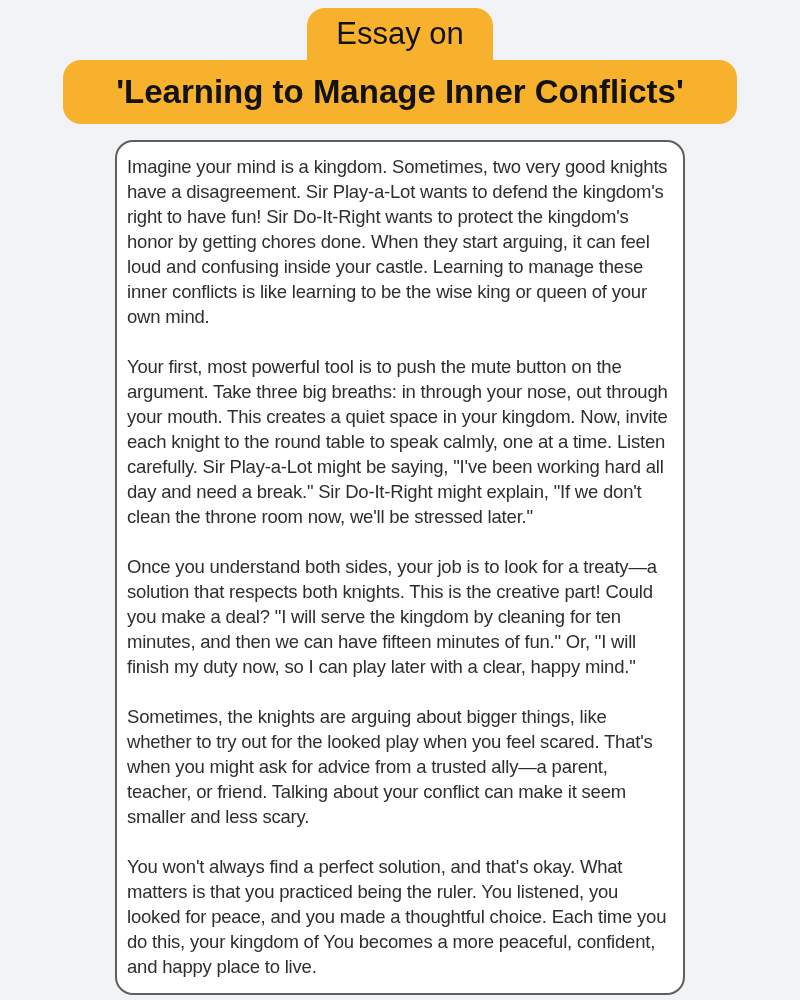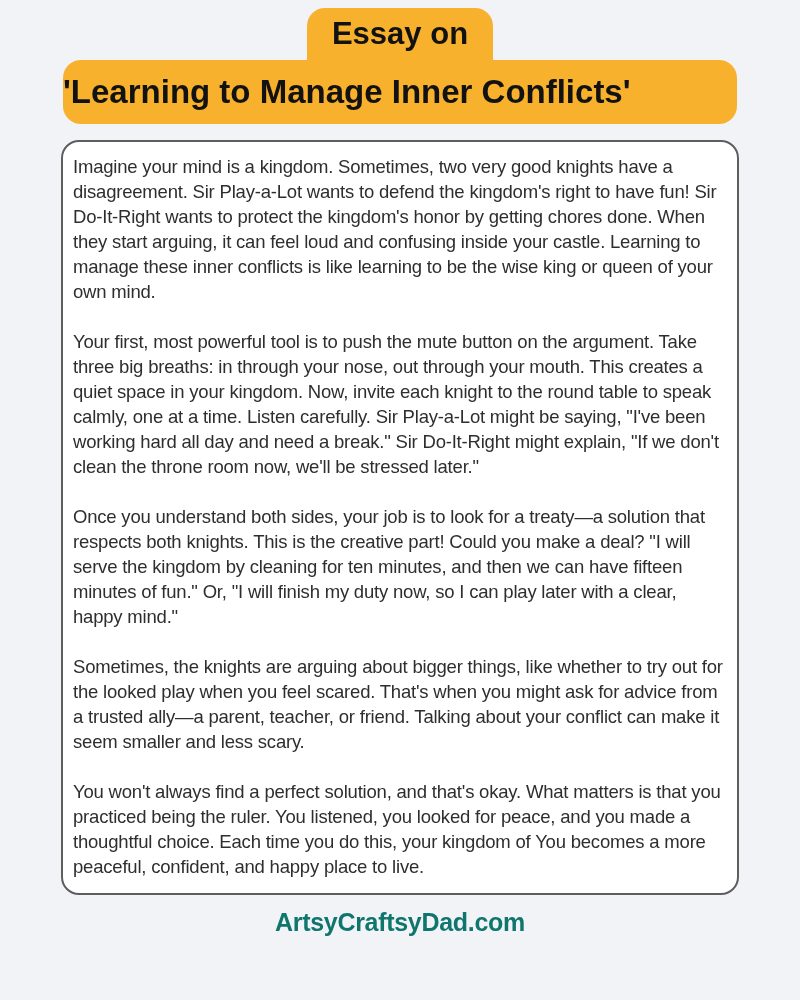--- a/index.html
+++ b/index.html
@@ -20,40 +20,40 @@
   .eyebrow-badge {
     display: flex;
     align-items: center;
     justify-content: center;
     width: 186px;
     height: 52px;
     margin: 0 auto;
     background: #F8B12C;
     border-radius: 18px 18px 0 0;
     font-size: 31px;
-    font-weight: 700;
+    font-weight: 400;
     color: #121212;
   }
   .title-badge {
     display: flex;
     align-items: center;
-    justify-content: flex-start;
+    justify-content: center;
     width: 674px;
     height: 64px;
     margin: 0 auto;
     background: #F8B12C;
     border-radius: 18px;
     font-size: 33px;
     font-weight: 700;
     color: #121212;
     white-space: nowrap;
   }
   .essay-card {
     box-sizing: border-box;
-    width: 678px;
+    width: 570px;
     margin: 16px auto 0;
     background: #ffffff;
     border: 2px solid #5e5e5e;
     border-radius: 18px;
     padding: 12px 10px;
   }
   .essay-card p {
     margin: 0 0 25px 0;
     font-size: 18.5px;
     line-height: 25px;

